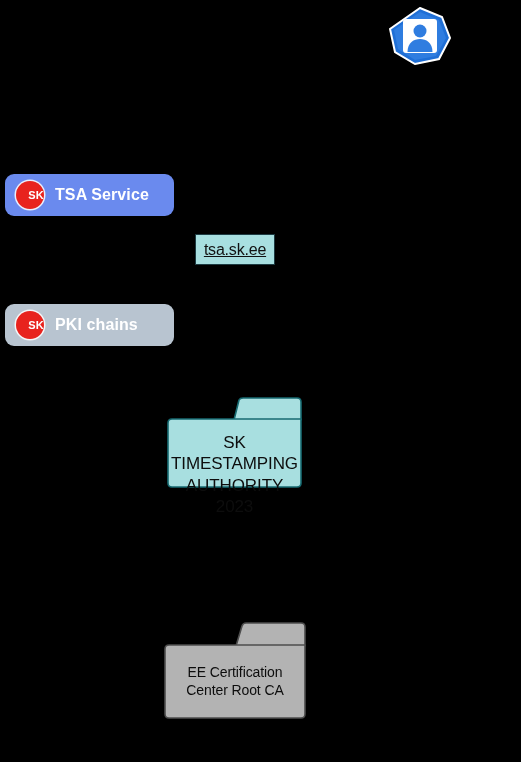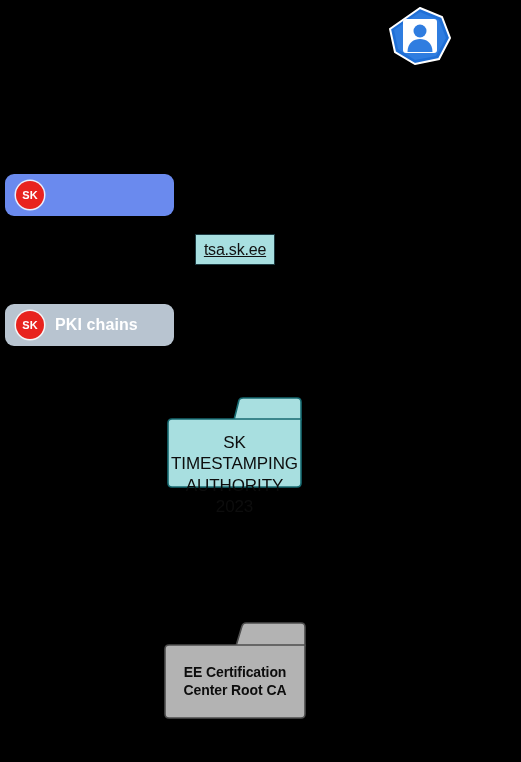--- a/index.html
+++ b/index.html
@@ -59,21 +59,21 @@
   .sk-logo {
     position: relative;
     width: 28px;
     height: 28px;
     border-radius: 50%;
     background: #e8231e;
     box-shadow: 0 0 0 1.5px rgba(255,255,255,0.85);
     flex: 0 0 28px;
     display: flex;
     align-items: center;
-    justify-content: center;
+    justify-content: flex-end;
   }
   .sk-logo span {
     color: #ffffff;
     font-size: 11px;
     font-weight: bold;
     letter-spacing: 0.2px;
     line-height: 1;
   }
   .pill-label {
     margin-left: 11px;
@@ -124,21 +124,21 @@
     top: 35px;
     font-size: 17px;
     font-weight: normal;
     letter-spacing: -0.1px;
   }
 
   .folder-root { left: 164px; top: 622px; width: 142px; height: 98px; }
   .folder-root .folder-text {
     top: 42px;
     font-size: 14px;
-    font-weight: bold;
+    font-weight: normal;
     letter-spacing: -0.1px;
   }
 </style>
 </head>
 <body>
 
 <div class="canvas">
 
   <div class="user-icon">
     <svg viewBox="0 0 62 58" xmlns="http://www.w3.org/2000/svg">
@@ -147,20 +147,21 @@
       <rect x="14" y="12" width="34" height="34" rx="3" ry="3" fill="#ffffff"></rect>
       <circle cx="31" cy="24" r="6.5" fill="#2f7de0"></circle>
       <path d="M18.5 45 C18.5 35.5 25 32 31 32 C37 32 43.5 35.5 43.5 45 Z" fill="#2f7de0"></path>
     </svg>
   </div>
 
   <div class="pill pill-tsa">
     <div class="sk-logo">
       <span>SK</span>
     </div>
+    <div class="pill-label">TSA Service</div>
   </div>
 
   <div class="url-chip">tsa.sk.ee</div>
 
   <div class="pill pill-pki">
     <div class="sk-logo">
       <span>SK</span>
     </div>
     <div class="pill-label">PKI chains</div>
   </div>

